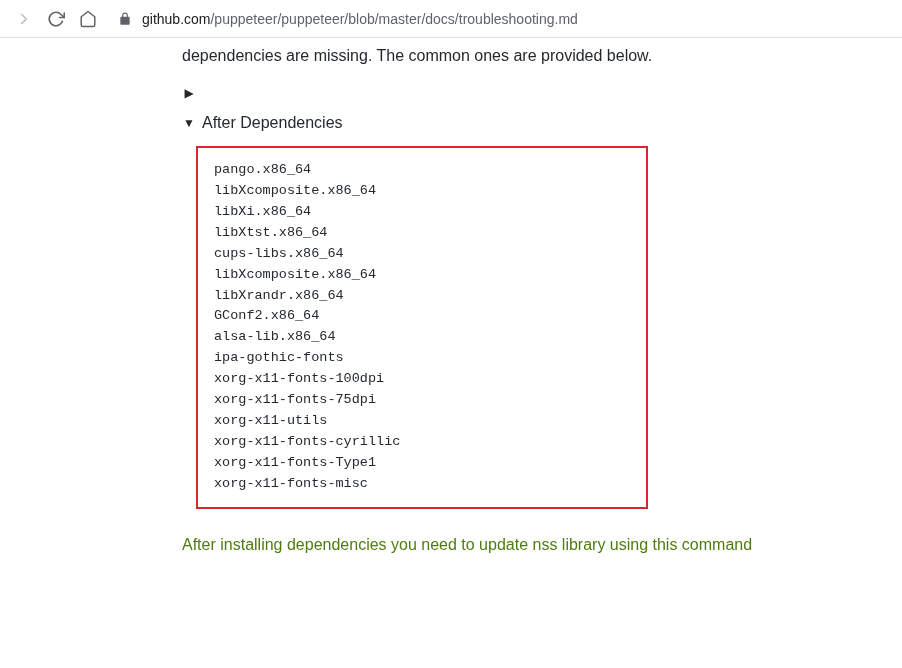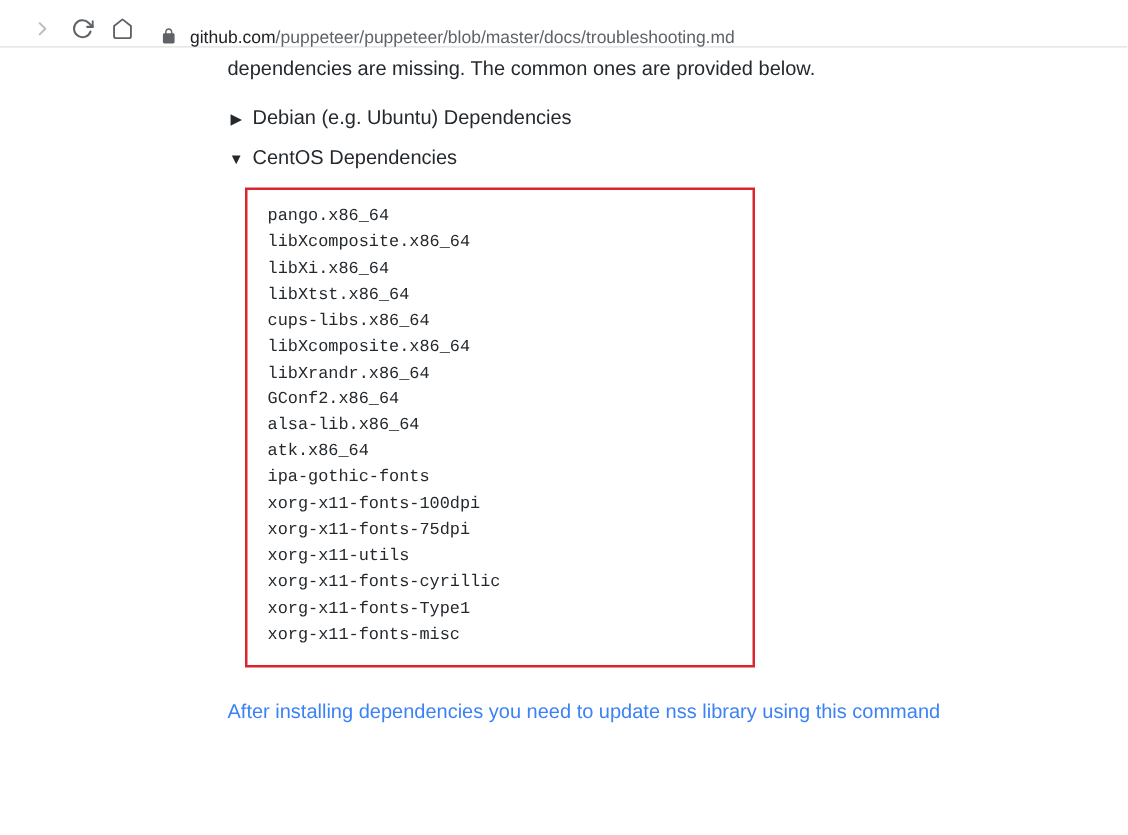--- a/index.html
+++ b/index.html
@@ -10,22 +10,22 @@
     body {
       font-family: -apple-system, BlinkMacSystemFont, "Segoe UI", Helvetica, Arial, sans-serif;
       background: #fff;
       width: 902px;
       height: 668px;
       overflow: hidden;
     }
     .browser-bar {
       height: 38px;
       display: flex;
-      align-items: flex-end;
-      padding: 0 20px;
+      align-items: center;
+      padding: 0 10px;
       border-bottom: 1px solid #e0e0e0;
       background: #fff;
     }
     .nav-btn {
       width: 28px;
       height: 28px;
       display: flex;
       align-items: center;
       justify-content: center;
       color: #5f6368;
@@ -82,32 +82,32 @@
       display: inline-flex;
       justify-content: center;
     }
     .code-block {
       border: 2px solid #d9262e;
       margin-left: 14px;
       margin-right: 100px;
       padding: 12px 16px;
       background: #fff;
       margin-bottom: 24px;
-      width: 408px;
+      width: 452px;
     }
     .code-line {
       font-family: SFMono-Regular, Consolas, "Liberation Mono", Menlo, monospace;
       font-size: 13.5px;
       color: #24292e;
       line-height: 1.55;
       white-space: pre;
     }
     .after-text {
       font-size: 16px;
-      color: #3b82f6;
+      color: #4d7c0f;
       margin-bottom: 18px;
       line-height: 1.5;
     }
   </style>
 </head>
 <body>
 
 <div class="browser-bar">
   <div class="nav-btn disabled">
     <svg width="18" height="18" viewBox="0 0 24 24" fill="none" stroke="currentColor" stroke-width="2.2" stroke-linecap="round" stroke-linejoin="round">
@@ -135,39 +135,37 @@
       <span class="domain">github.com</span><span class="path">/puppeteer/puppeteer/blob/master/docs/troubleshooting.md</span>
     </span>
   </div>
 </div>
 
 <div class="content">
   <div class="intro-text">dependencies are missing. The common ones are provided below.</div>
 
   <div class="details-row">
     <span class="disclosure-triangle">▶</span>
-    <span>Debian (e.g. Ubuntu) Dependencies</span>
   </div>
 
   <div class="details-row">
     <span class="disclosure-triangle">▼</span>
-    <span>CentOS Dependencies</span>
+    <span>After Dependencies</span>
   </div>
 
   <div class="code-block">
     <div class="code-line">pango.x86_64</div>
     <div class="code-line">libXcomposite.x86_64</div>
     <div class="code-line">libXi.x86_64</div>
     <div class="code-line">libXtst.x86_64</div>
     <div class="code-line">cups-libs.x86_64</div>
     <div class="code-line">libXcomposite.x86_64</div>
     <div class="code-line">libXrandr.x86_64</div>
     <div class="code-line">GConf2.x86_64</div>
     <div class="code-line">alsa-lib.x86_64</div>
-    <div class="code-line">atk.x86_64</div>
     <div class="code-line">ipa-gothic-fonts</div>
     <div class="code-line">xorg-x11-fonts-100dpi</div>
     <div class="code-line">xorg-x11-fonts-75dpi</div>
     <div class="code-line">xorg-x11-utils</div>
     <div class="code-line">xorg-x11-fonts-cyrillic</div>
     <div class="code-line">xorg-x11-fonts-Type1</div>
     <div class="code-line">xorg-x11-fonts-misc</div>
   </div>
 
   <div class="after-text">After installing dependencies you need to update nss library using this command</div>

